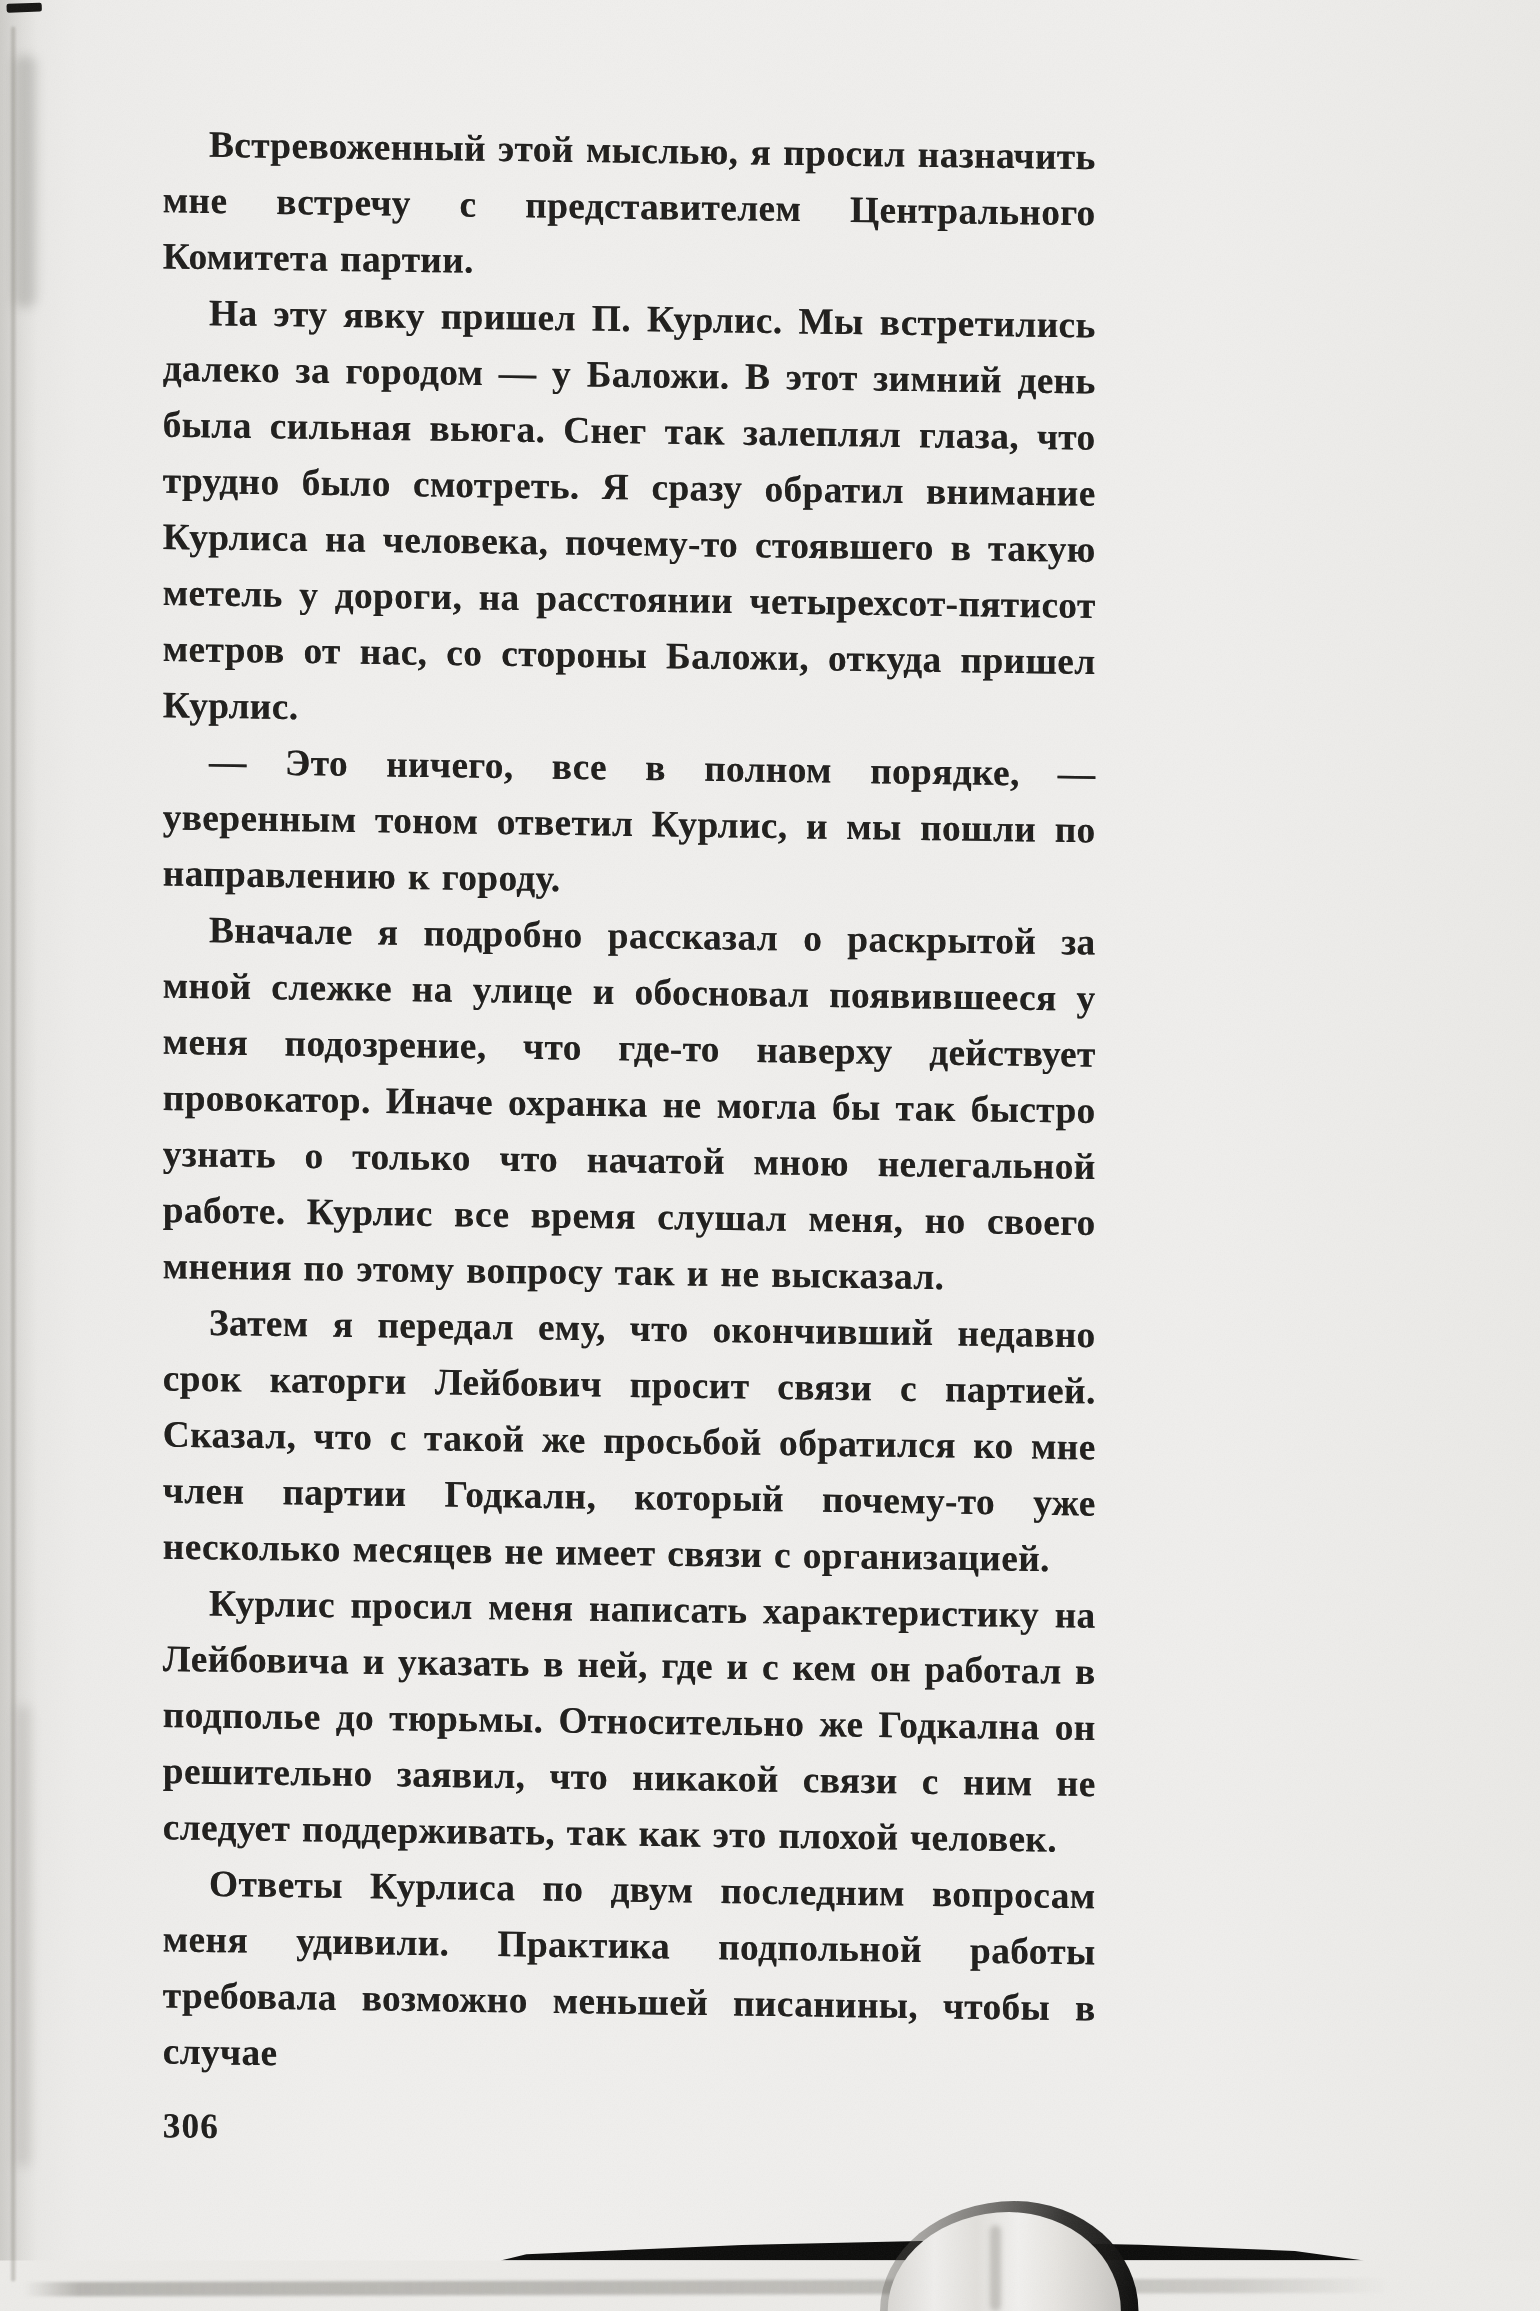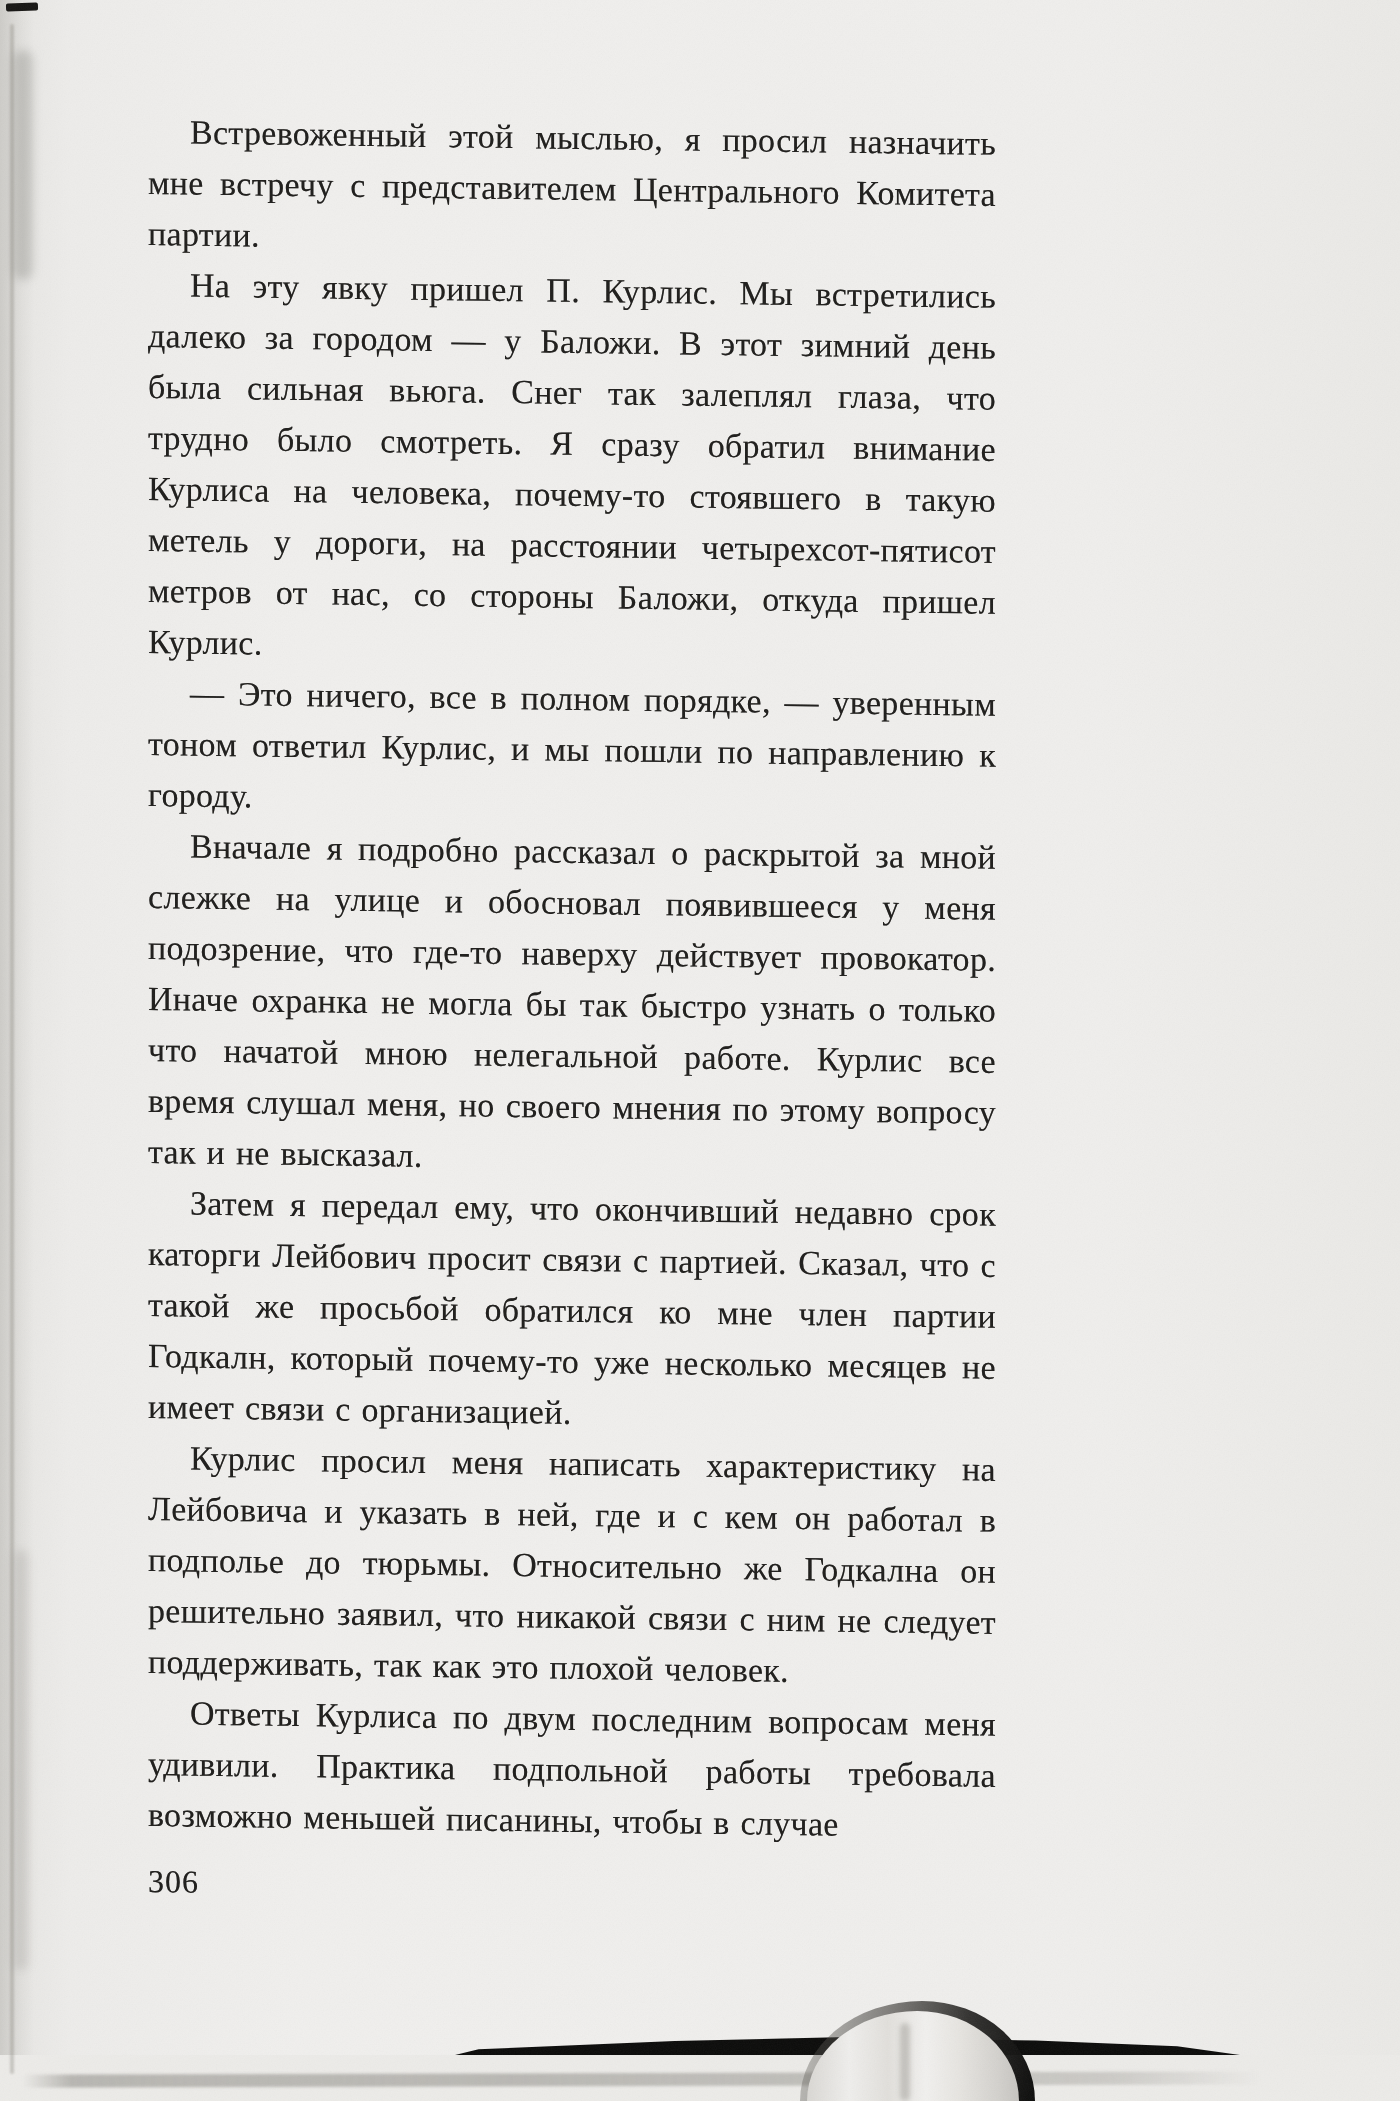--- a/index.html
+++ b/index.html
@@ -6,20 +6,21 @@
     margin: 0; padding: 0;
     width: 1400px; height: 2101px;
     overflow: hidden;
     background: #ecebe8;
   }
   .scan {
     position: relative;
     width: 1400px; height: 2055px;
     background: linear-gradient(90deg, #e5e4e1 0px, #edecea 70px, #f0efed 300px, #efeeec 1100px, #eae9e6 1400px);
     font-family: "Liberation Serif", "DejaVu Serif", serif;
+    font-weight: bold;
   }
   
   .gutter-shade {
     position: absolute; left: 0; top: 0; width: 34px; height: 100%;
     background: linear-gradient(90deg, rgba(150,148,142,0.30), rgba(150,148,142,0.10) 60%, rgba(150,148,142,0) 100%);
   }
   .edge-line {
     position: absolute; left: 10px; top: 24px; width: 4px; height: 2050px;
     background: rgba(140,138,130,0.38);
     filter: blur(1.2px);

